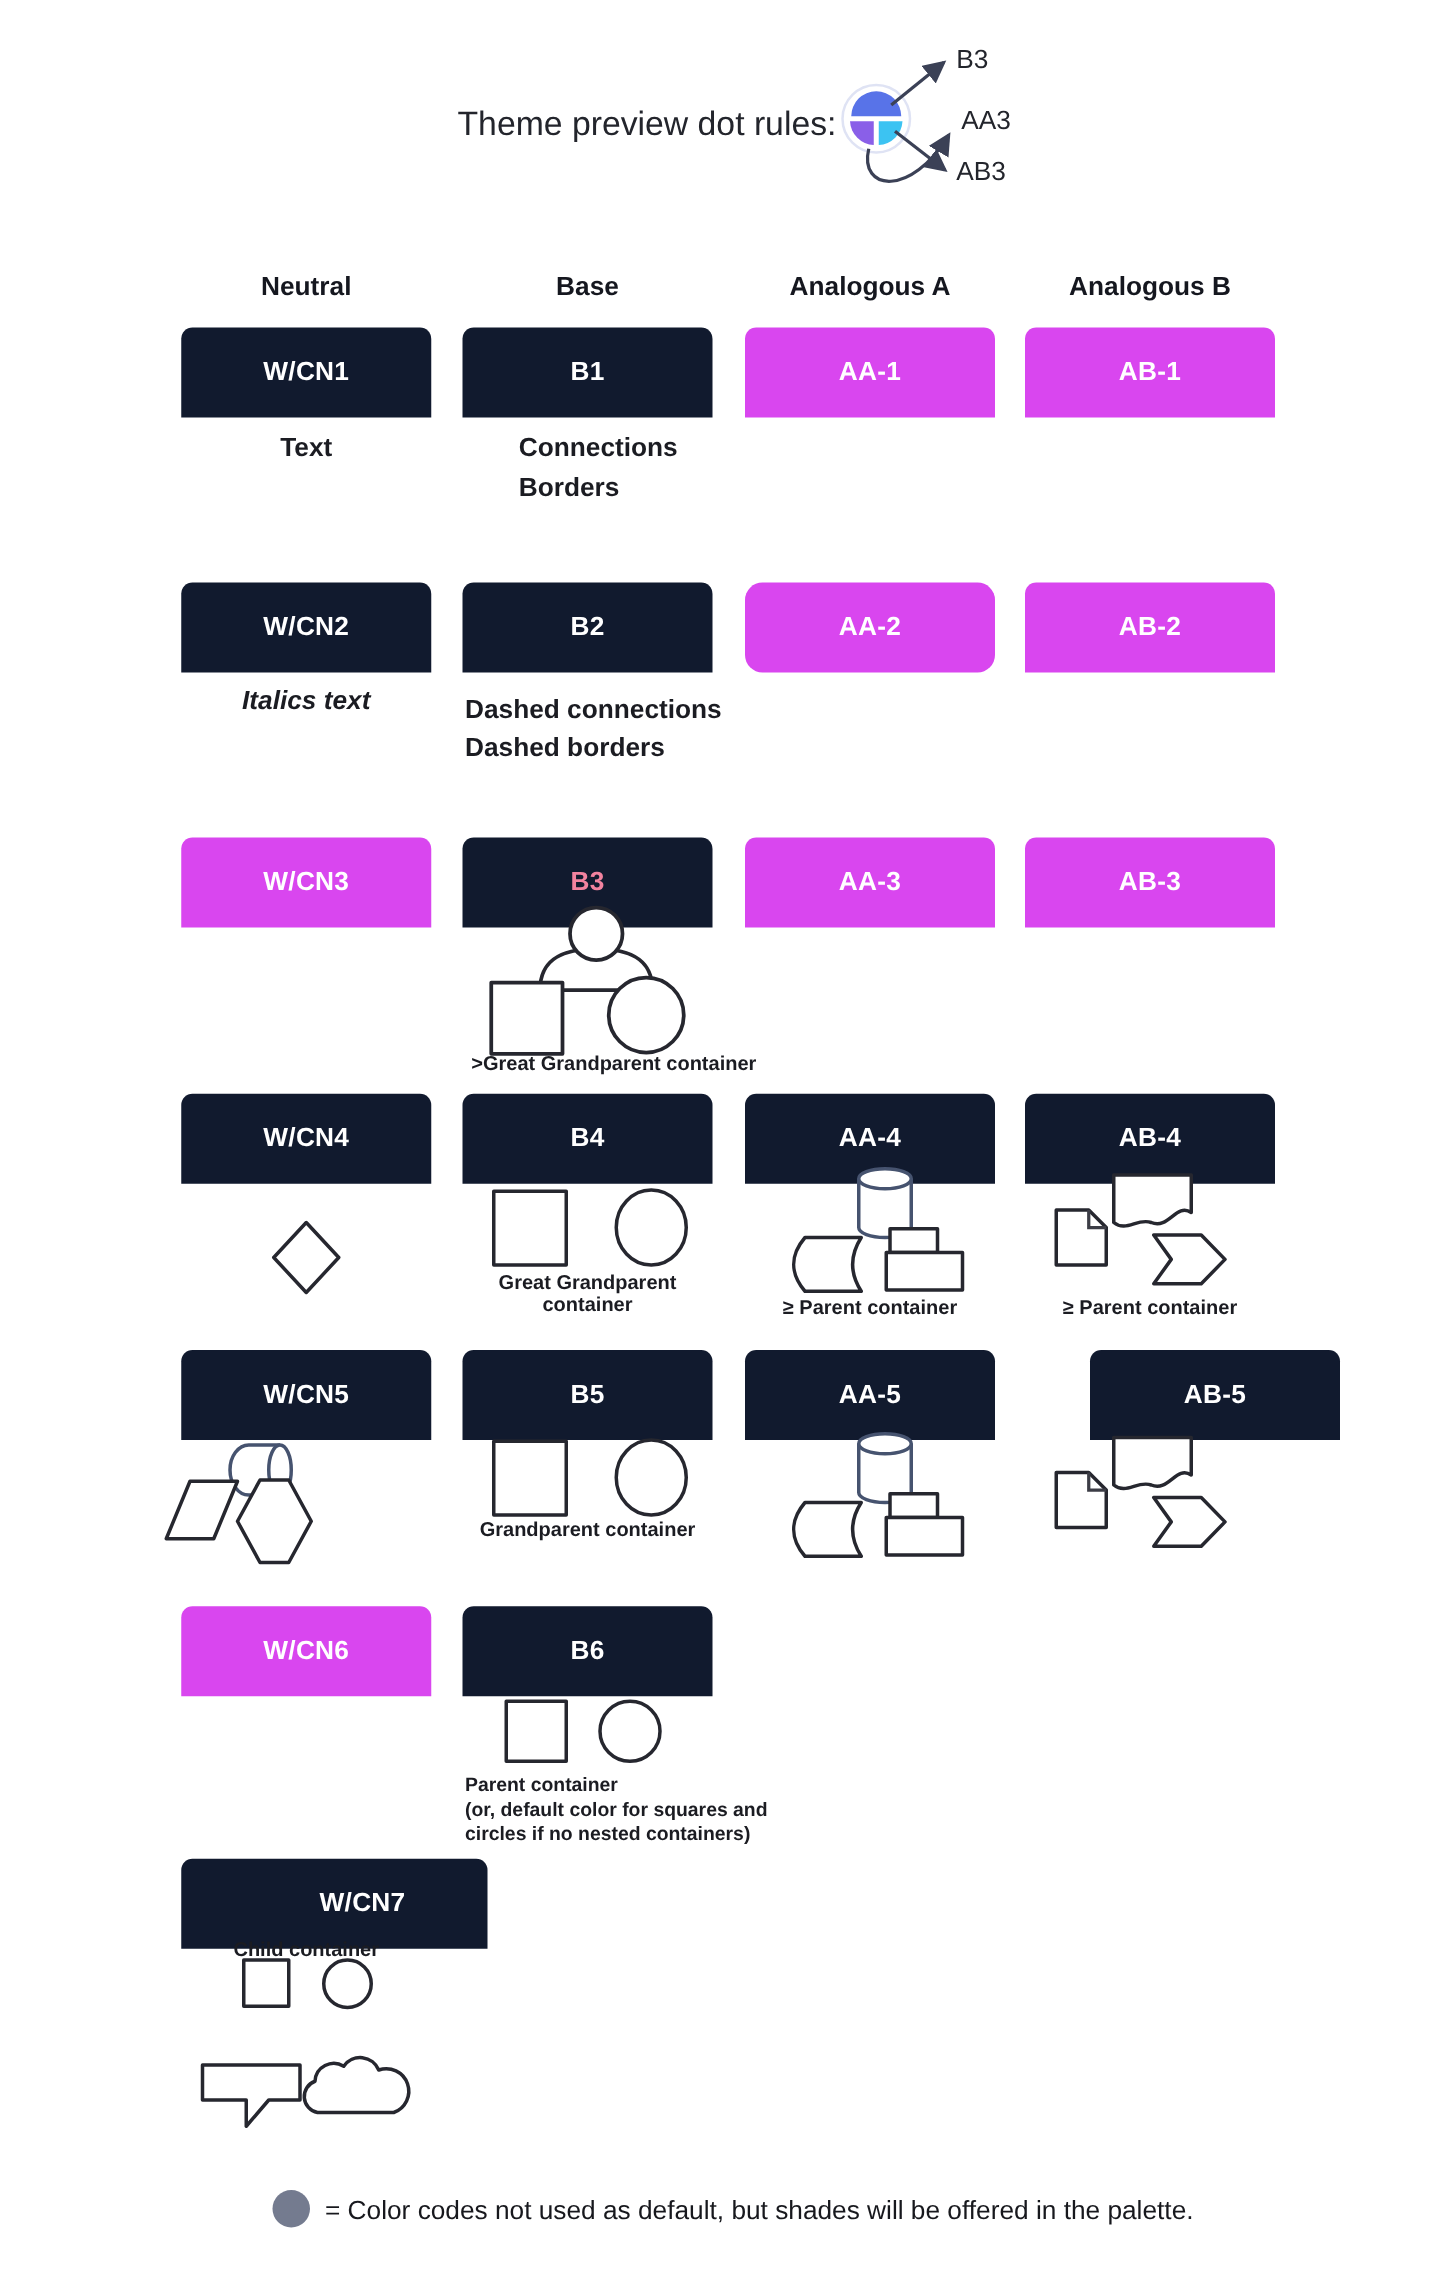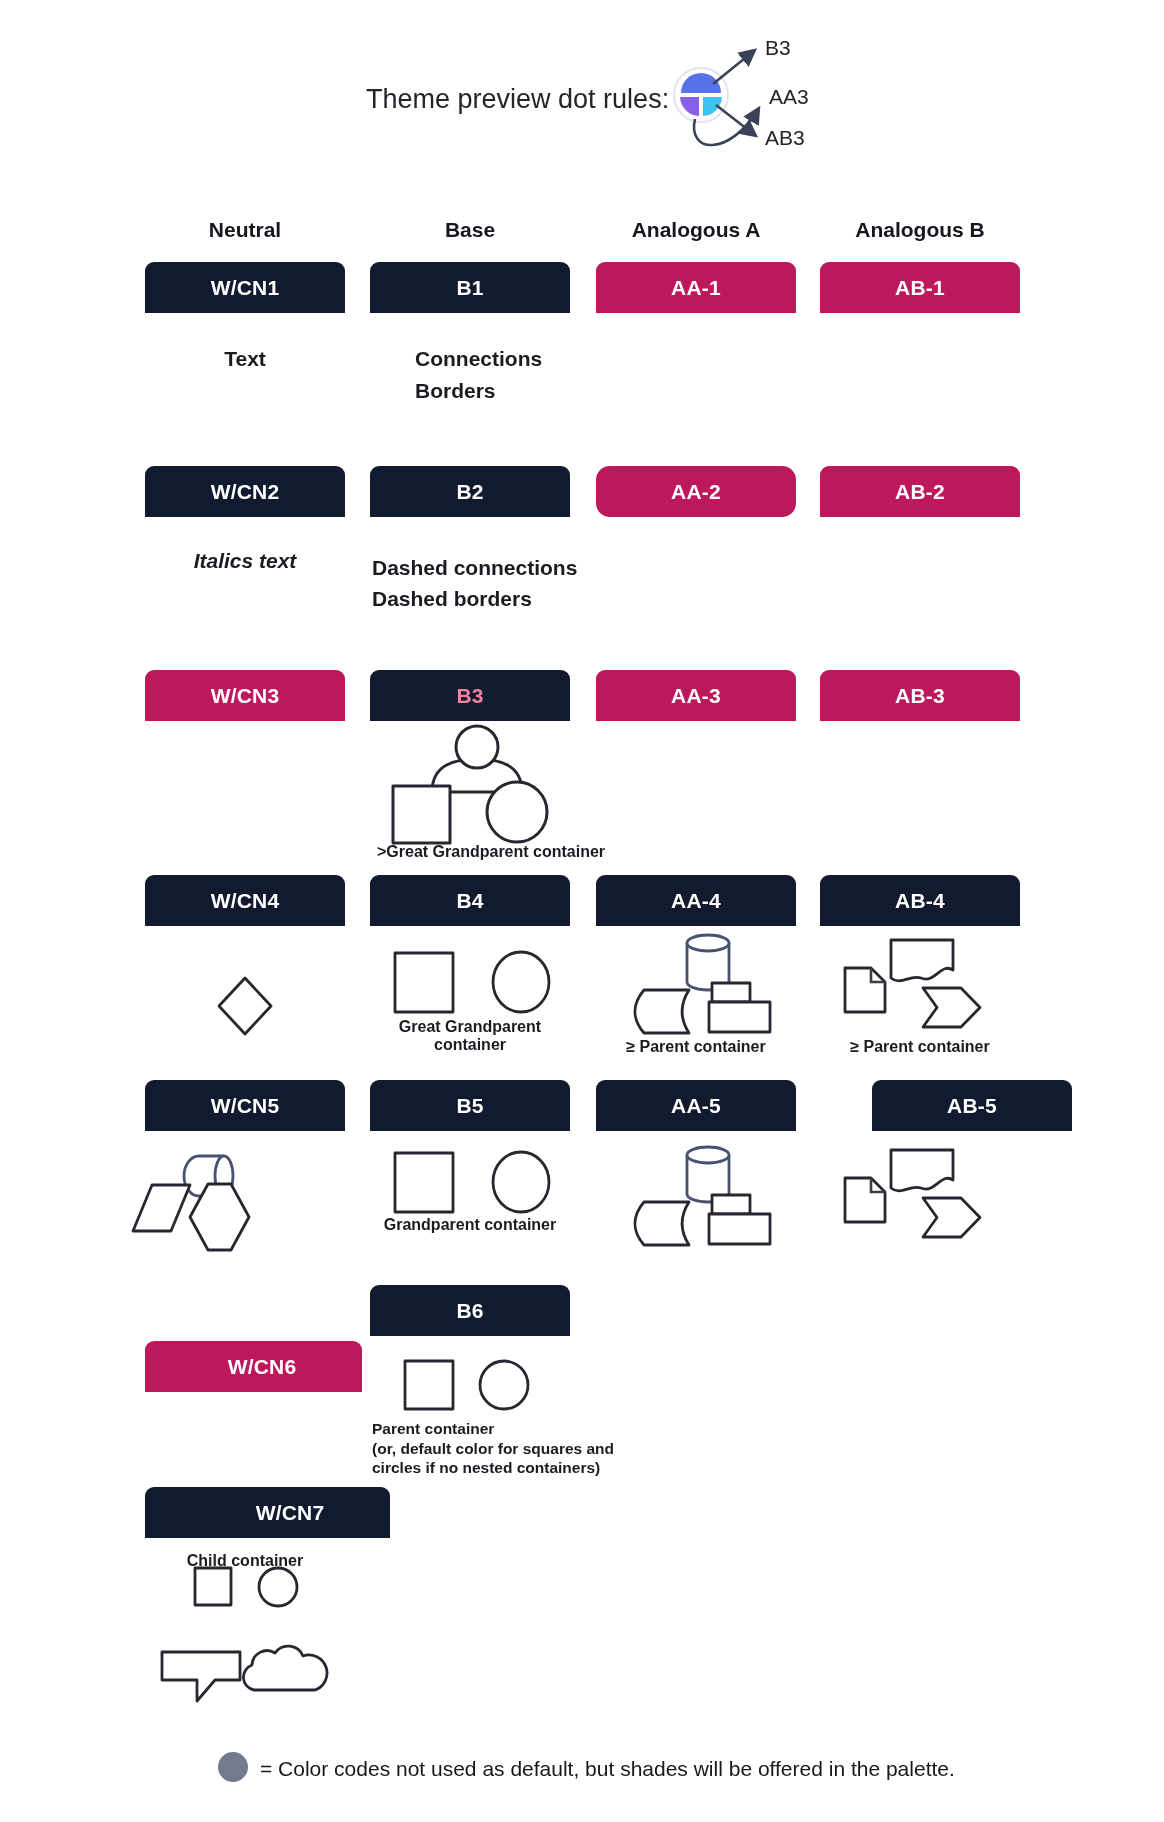--- a/index.html
+++ b/index.html
@@ -1,25 +1,25 @@
 <!DOCTYPE html>
 <html><head>
 <meta charset="utf-8">
 <style>
   html,body{margin:0;padding:0;background:#ffffff;}
   .canvas{position:relative;width:1164px;height:1822px;background:#ffffff;
           font-family:"Liberation Sans",sans-serif;overflow:hidden;color:#1b1c22;}
   .title{position:absolute;left:366px;top:84px;font-size:27px;font-weight:400;color:#23252c;}
   .callout{position:absolute;font-size:21px;font-weight:400;color:#23252c;}
   .hdr{position:absolute;width:200px;text-align:center;font-weight:700;font-size:21px;color:#15171f;}
-  .box{position:absolute;width:200px;height:51px;border-radius:9px 9px 0 0;
+  .box{position:absolute;width:200px;height:72px;border-radius:9px 9px 0 0;
        display:flex;align-items:center;justify-content:center;
        font-weight:700;font-size:21px;color:#ffffff;letter-spacing:.2px;}
   .dark{background:#111a2e;}
-  .gray{background:#be185d;}
+  .gray{background:#d946ef;}
   .pink{color:#f2839f;}
   .ann{position:absolute;font-weight:700;font-size:21px;color:#1b1c22;line-height:32px;}
   .italic{font-style:italic;}
   .center200{width:200px;text-align:center;}
   .ann-sm{position:absolute;font-weight:700;font-size:16px;color:#1b1c22;}
   .note{position:absolute;font-weight:700;font-size:15.5px;line-height:19.5px;color:#1b1c22;}
   svg.shape{position:absolute;overflow:visible;}
   .sh{fill:#ffffff;stroke:#26272f;stroke-width:2.8;stroke-linejoin:round;}
   .sh-thick{stroke-width:3;}
   .sh-slate{stroke:#46536f;}
@@ -167,21 +167,21 @@
 
   <svg class="shape" style="left:838px;top:1144px;" width="160" height="105" viewBox="0 0 160 105">
     <g>
       <path class="sh" stroke="#3c3d46" stroke-width="2.6" d="M 7 34 H 33 L 47 48 V 78 H 7 Z"></path>
       <path class="nofill" stroke="#3c3d46" stroke-width="2.6" d="M 33 34 V 48 H 47"></path>
     </g>
     <path class="sh" d="M 53 6 H 115 V 36 C 103 28 97 50 83 44 C 72 40 63 52 53 44 Z"></path>
     <polygon class="sh" points="85,54 123,54 142,73.5 123,93 85,93 99,73.5"></polygon>
   </svg>
 
-  <div class="box gray" style="left:145px;top:1341px;padding-left:17px;">W/CN6</div>
+  <div class="box gray" style="left:145px;top:1285px;">W/CN6</div>
   <div class="box dark" style="left:370px;top:1285px;">B6</div>
 
   <svg class="shape" style="left:398px;top:1358px;" width="135" height="56" viewBox="0 0 135 56">
     <rect class="sh" stroke-width="2.6" x="7" y="3" width="48" height="48"></rect>
     <circle class="sh" stroke-width="2.6" cx="106" cy="27" r="24"></circle>
   </svg>
   <div class="note" style="left:372px;top:1419px;">
     <div>Parent container</div>
     <div>(or, default color for squares and</div>
     <div>circles if no nested containers)</div>

